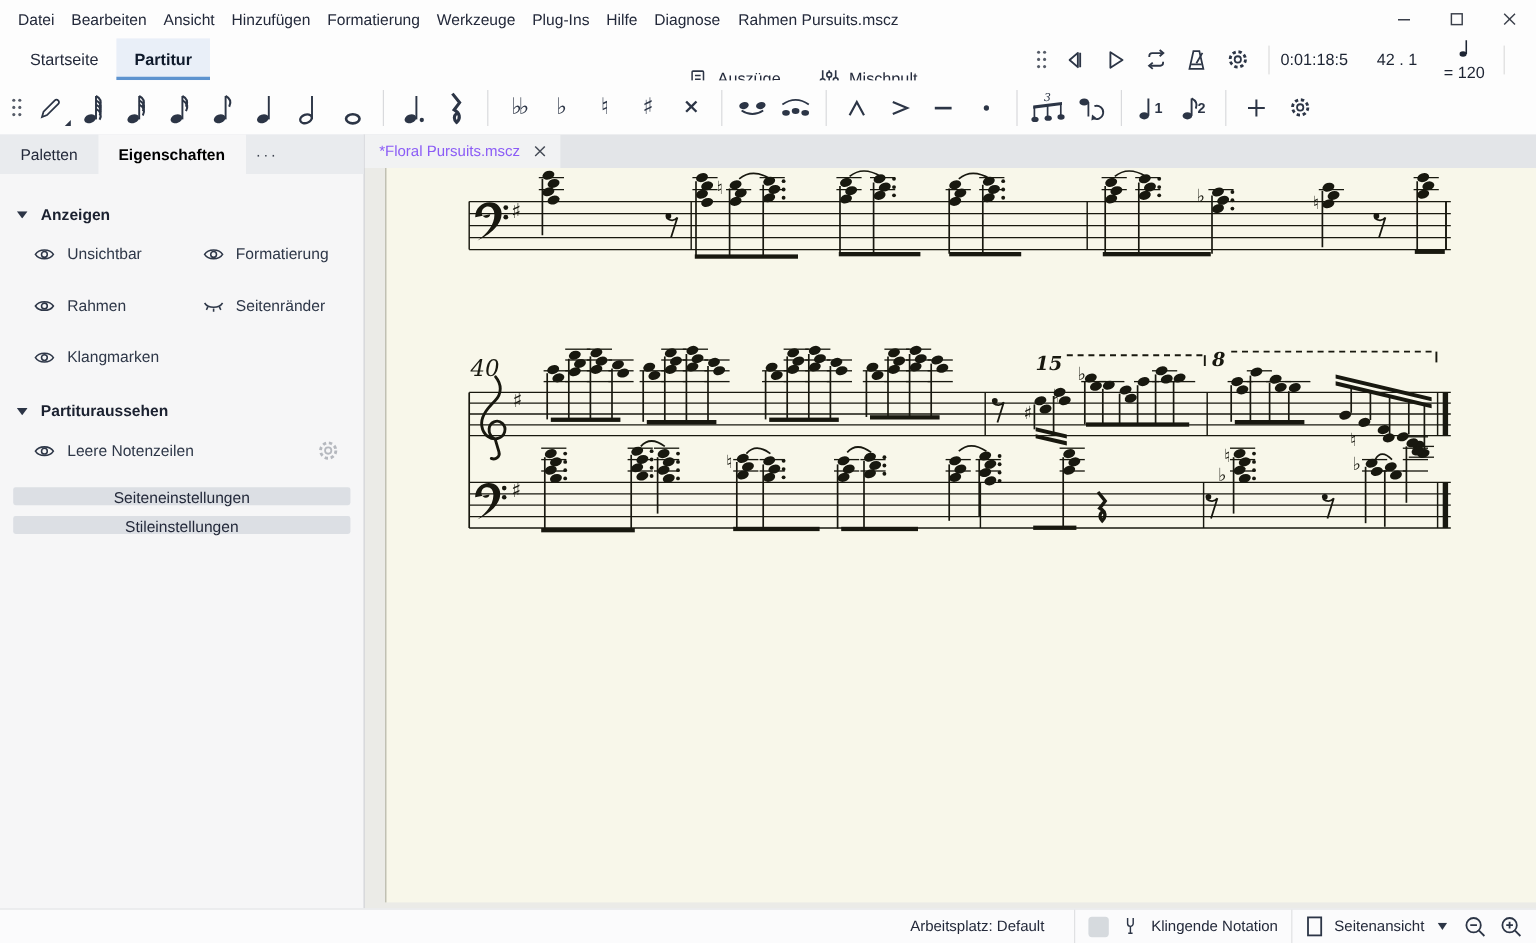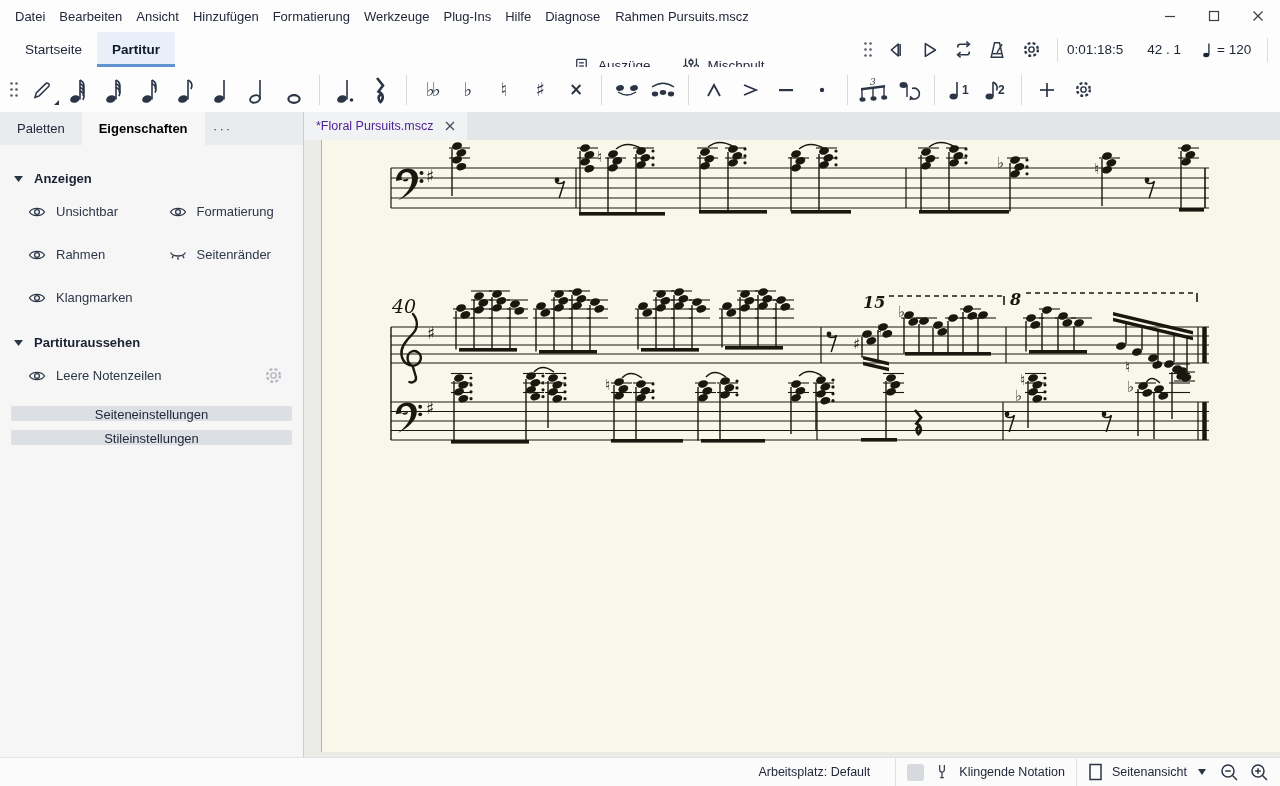--- a/index.html
+++ b/index.html
@@ -52,21 +52,21 @@
   .prop-item{display:flex;align-items:center;gap:10px;height:43px;font-size:13px;
              color:#2e3748;padding-left:17px;}
   .prop-item.wide{grid-column:1 / span 2;}
   .gear-faint{margin-left:auto;margin-right:8px;opacity:.32;}
   .panel-btn{display:block;width:281px;height:15px;margin:9px 0 0 0;background:#dcdfe4;border:none;
              border-radius:2px;font-size:13px;color:#23293a;font-family:"Liberation Sans",sans-serif;}
   
   .score-area{position:absolute;left:304px;top:112px;right:0;bottom:29px;}
   .score-tabbar{height:28px;background:#e3e5e8;display:flex;}
   .score-tab{display:flex;align-items:center;gap:12px;padding:0 12px;background:#f1f2f3;
-             font-size:12.5px;color:#4c1d95;}
+             font-size:12.5px;color:#8b5cf6;}
   .score-canvas{position:absolute;left:0;top:28px;right:0;bottom:0;background:#ebebe7;overflow:hidden;}
   .page{position:absolute;left:17px;top:0;width:959px;height:612px;background:#f8f7ea;
         border-left:1px solid #b3b3a6;box-sizing:border-box;}
   
   .statusbar{position:absolute;left:0;bottom:0;width:1280px;height:29px;background:#fbfbfc;
              border-top:1px solid #e2e3e5;display:flex;align-items:center;justify-content:flex-end;
              padding-right:6px;box-sizing:border-box;font-size:12.5px;color:#23293a;}
   .sb-item{display:flex;align-items:center;gap:9px;white-space:nowrap;color:#23293a;}
   .sb-sep{width:1px;height:28px;background:#e0e1e3;margin:0 11px;}
   .toggle-sq{width:17px;height:17px;background:#d6dade;border-radius:3px;}
@@ -205,21 +205,21 @@
             <svg width="21" height="21" viewBox="0 0 24 24">
               <circle cx="12" cy="12" r="7.3" fill="none" stroke="currentColor" stroke-width="2.7" stroke-dasharray="3.2 2.6"></circle>
               <circle cx="12" cy="12" r="3" fill="none" stroke="currentColor" stroke-width="1.7"></circle>
             </svg>
           </span>
         </div>
       </div>
     <div class="vsep"></div>
     <span class="pb-text">0:01:18:5</span>
     <span class="pb-text" style="margin-left:24px;">42 . 1</span>
-    <span class="tempo" style="margin-left:22px;">
+    <span class="tempo" style="margin-left:22px;flex-direction:column;">
       <span id="tempo-note">
           <svg width="9" height="16" viewBox="0 0 9 16">
             <ellipse cx="3.2" cy="13" rx="3" ry="2.2" fill="#1d2433"></ellipse>
             <line x1="5.9" y1="1.5" x2="5.9" y2="13" stroke="#1d2433" stroke-width="1.3"></line>
           </svg>
         </span>
       <span class="pb-text">= 120</span>
     </span>
     <div class="vsep" style="margin-left:16px;"></div>
   </div>

